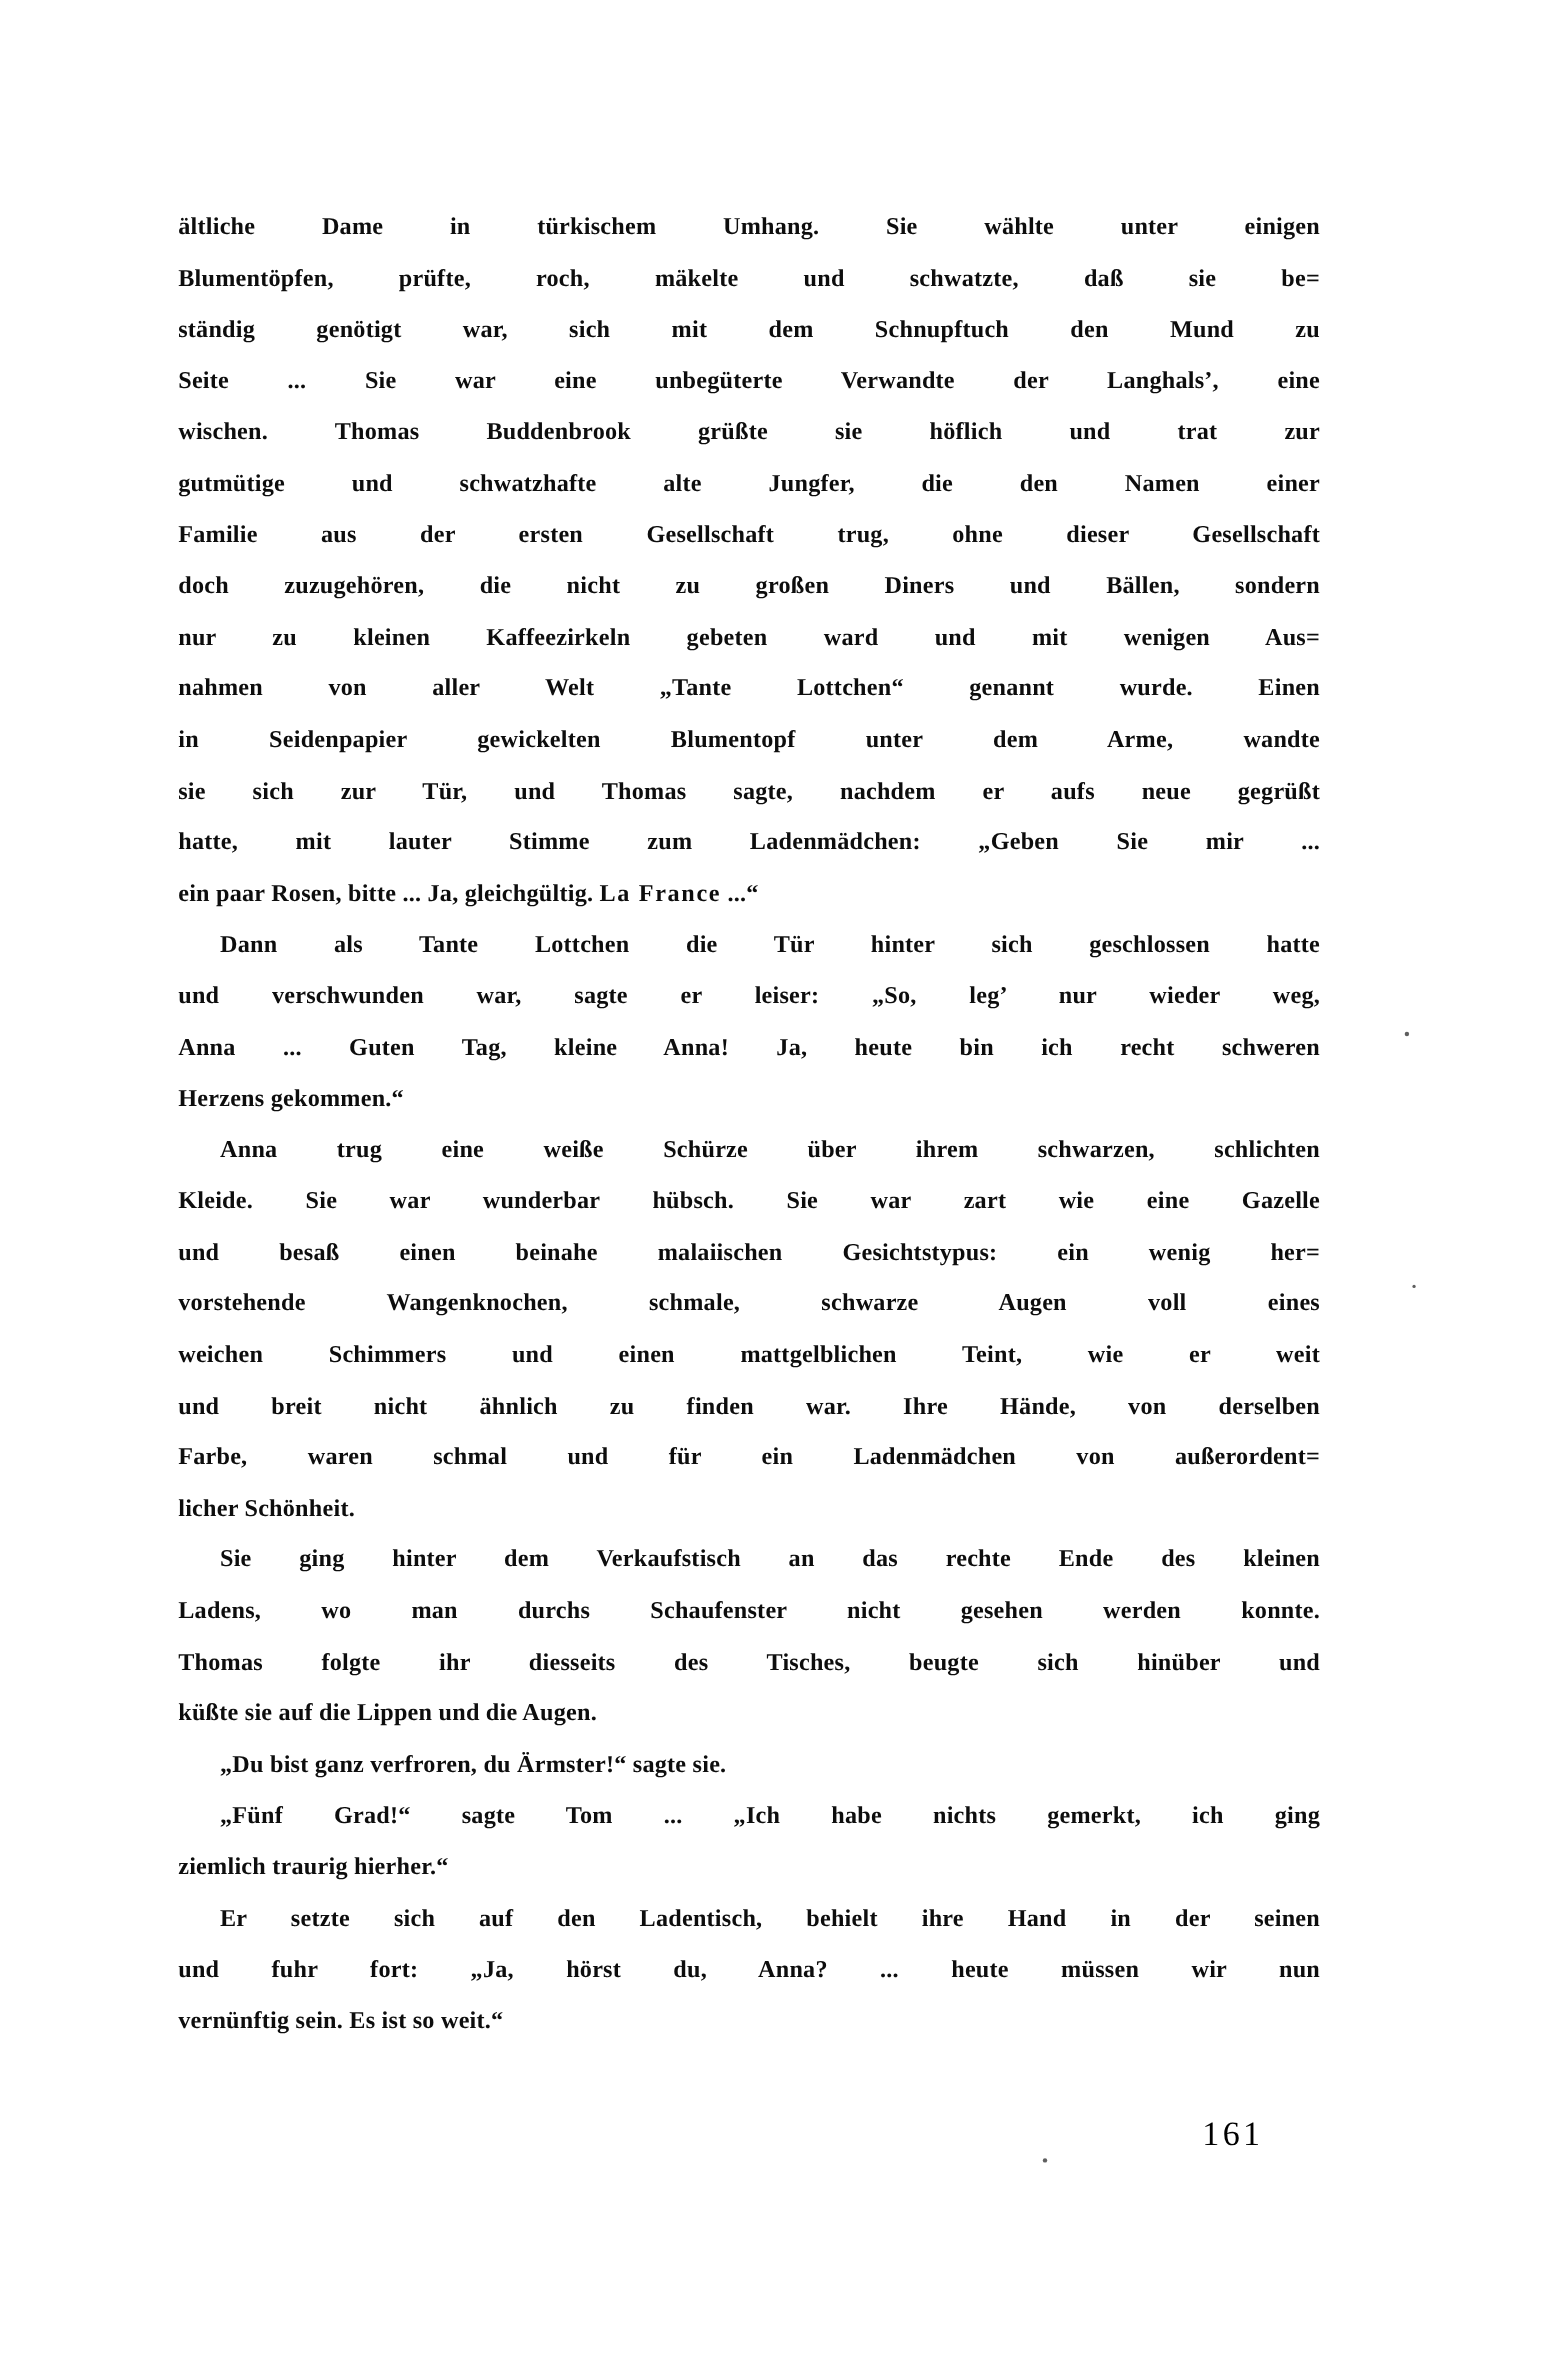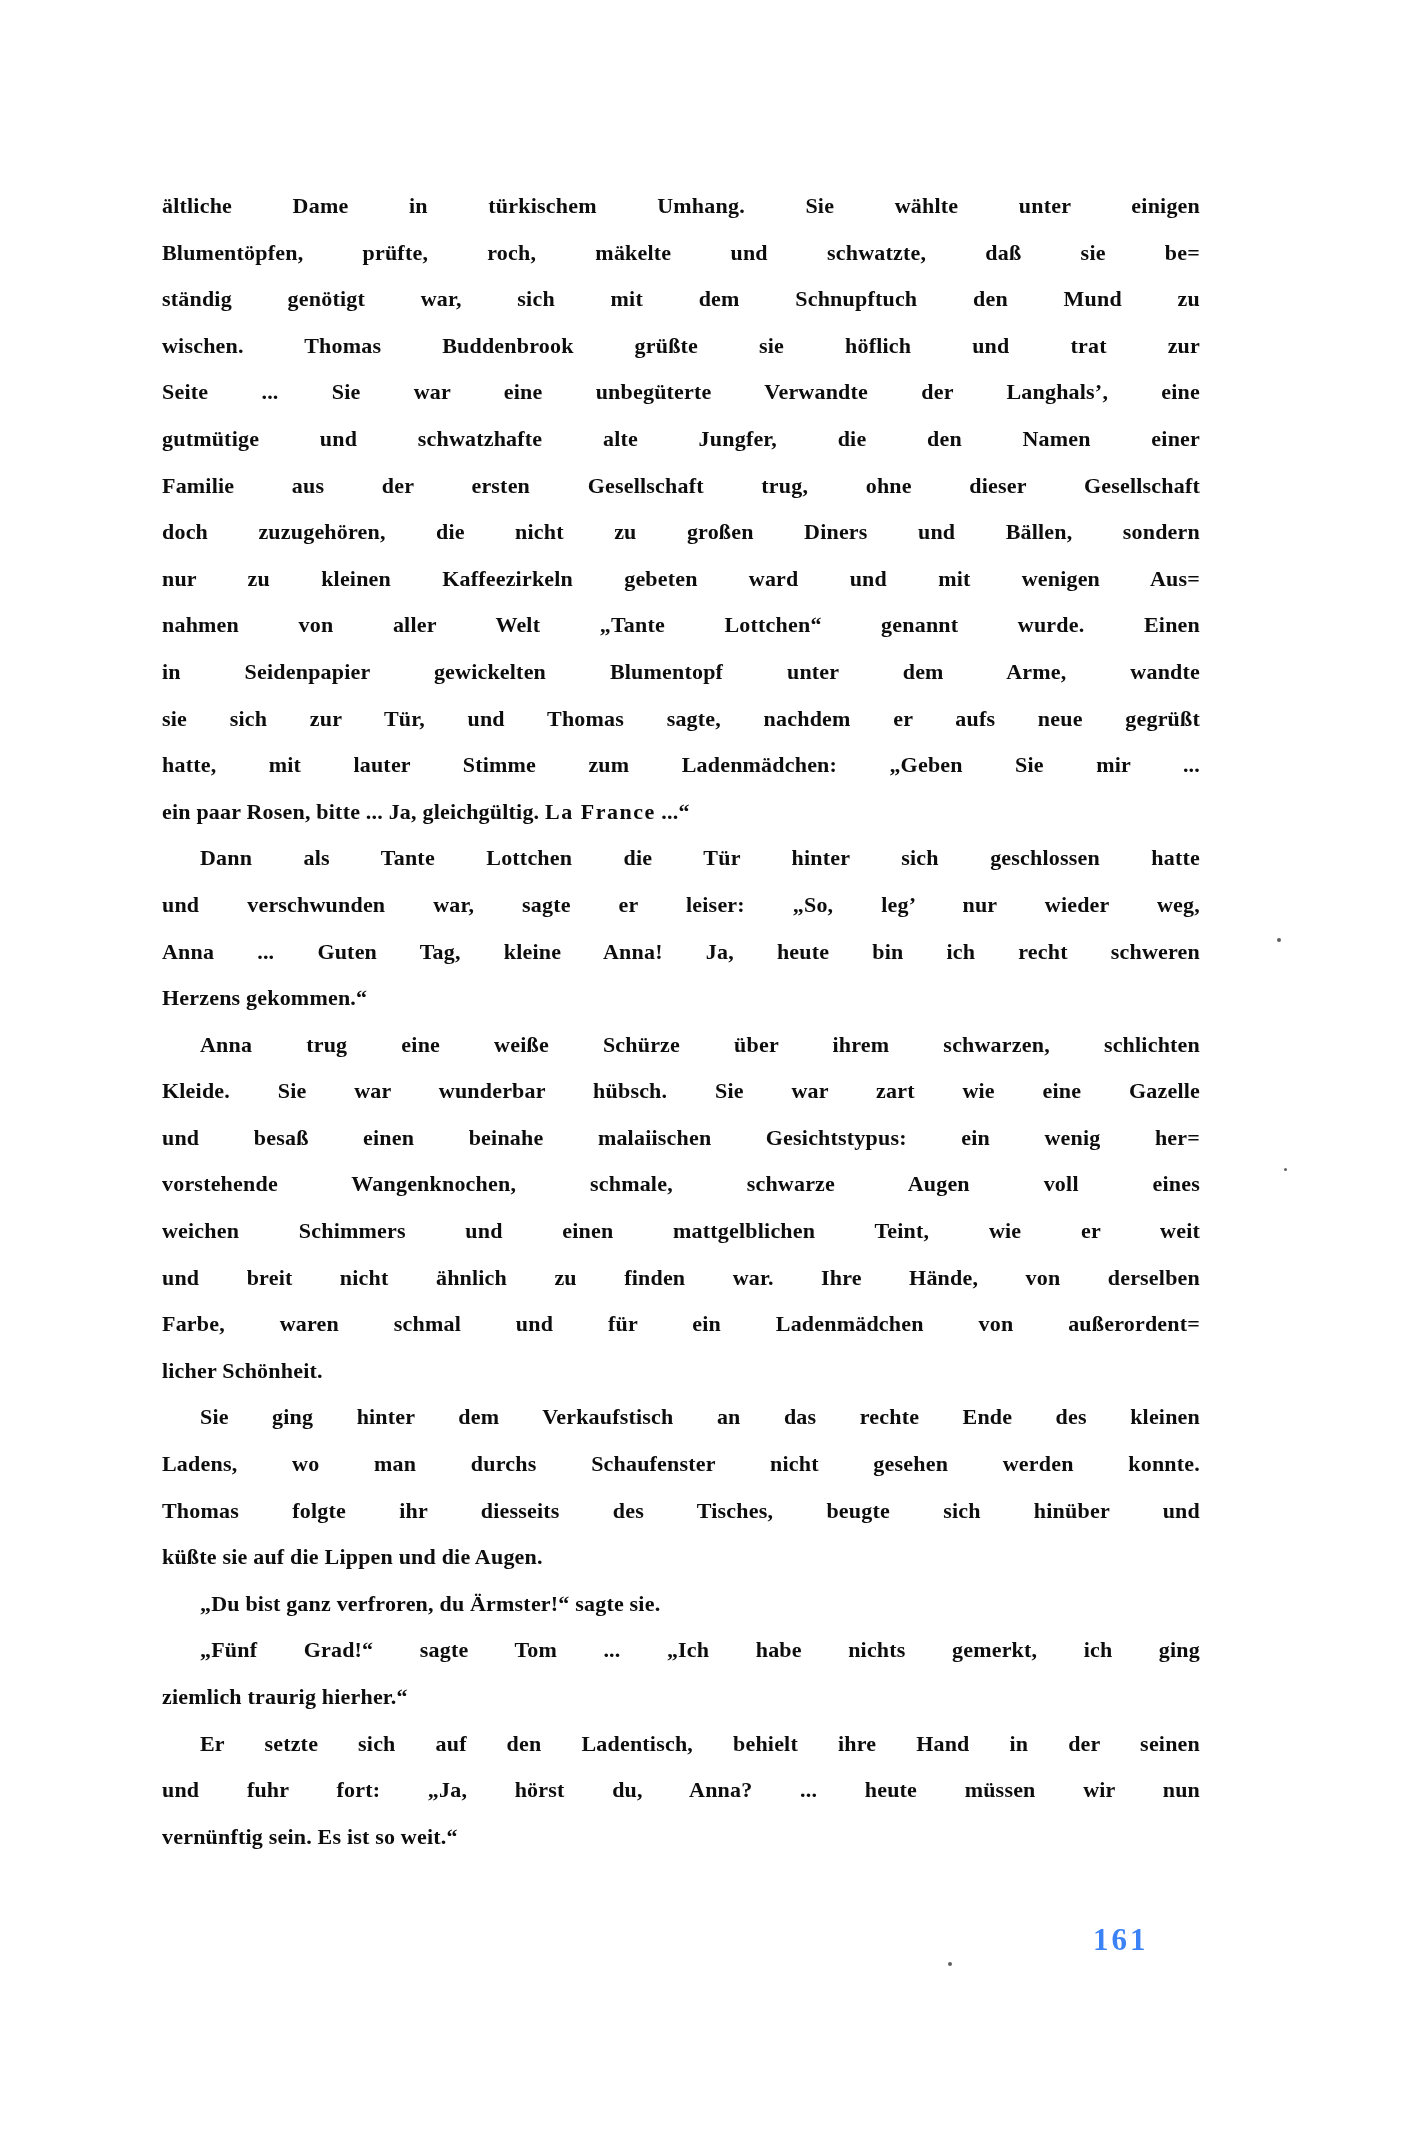--- a/index.html
+++ b/index.html
@@ -20,36 +20,36 @@
     letter-spacing:0.2px;
   }
   .line.para-end{text-align-last:left;}
   .line.indent{text-indent:38px;}
   .antiqua{
     font-weight:bold;
     letter-spacing:1.5px;
   }
   .page-number{
     position:absolute;left:1093px;top:1920px;
-    font-size:31px;line-height:40px;color:#3b82f6;
-    font-weight:bold;letter-spacing:3px;
+    font-size:31px;line-height:40px;color:#000000;
+    font-weight:normal;letter-spacing:3px;
   }
   .speck{position:absolute;background:#2a2a2a;border-radius:50%;opacity:.75;}
 </style>
 </head>
 <body>
 
 <main class="page">
   <section class="text-block" id="text-root">
       <div>
         <div class="line">ältliche Dame in türkischem Umhang. Sie wählte unter einigen</div>
         <div class="line">Blumentöpfen, prüfte, roch, mäkelte und schwatzte, daß sie be=</div>
         <div class="line">ständig genötigt war, sich mit dem Schnupftuch den Mund zu</div>
+        <div class="line">Seite ... Sie war eine unbegüterte Verwandte der Langhals’, eine</div>
         <div class="line">wischen. Thomas Buddenbrook grüßte sie höflich und trat zur</div>
-        <div class="line">Seite ... Sie war eine unbegüterte Verwandte der Langhals’, eine</div>
         <div class="line">gutmütige und schwatzhafte alte Jungfer, die den Namen einer</div>
         <div class="line">Familie aus der ersten Gesellschaft trug, ohne dieser Gesellschaft</div>
         <div class="line">doch zuzugehören, die nicht zu großen Diners und Bällen, sondern</div>
         <div class="line">nur zu kleinen Kaffeezirkeln gebeten ward und mit wenigen Aus=</div>
         <div class="line">nahmen von aller Welt „Tante Lottchen“ genannt wurde. Einen</div>
         <div class="line">in Seidenpapier gewickelten Blumentopf unter dem Arme, wandte</div>
         <div class="line">sie sich zur Tür, und Thomas sagte, nachdem er aufs neue gegrüßt</div>
         <div class="line">hatte, mit lauter Stimme zum Ladenmädchen: „Geben Sie mir ...</div>
         <div class="line para-end"><span>ein paar Rosen, bitte ... Ja, gleichgültig. </span><span class="antiqua">La France</span><span> ...“</span></div>
       </div>

